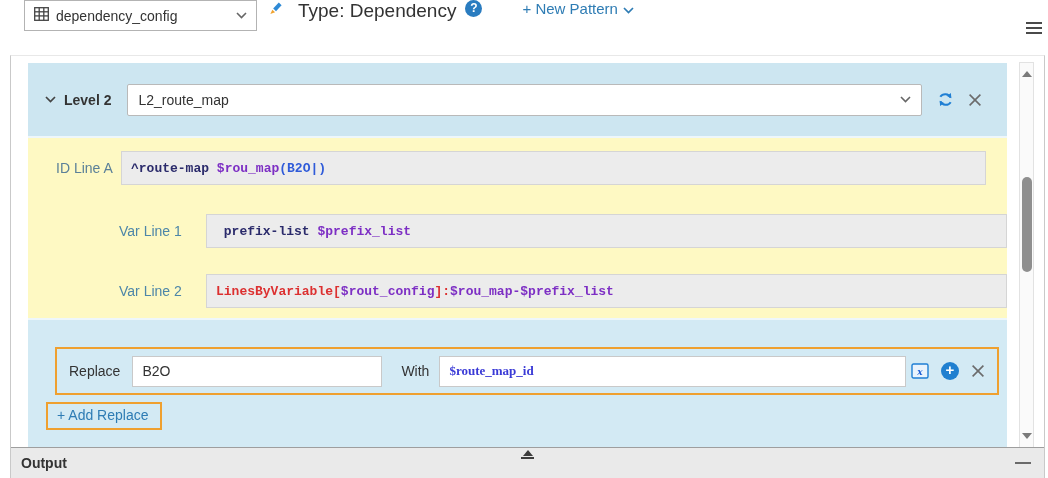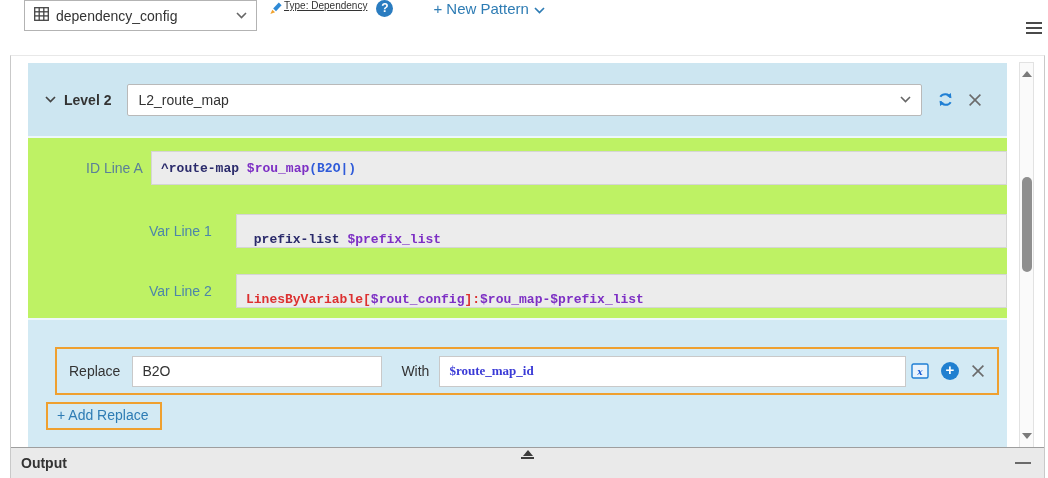--- a/index.html
+++ b/index.html
@@ -10,51 +10,51 @@
     font-family: "Liberation Sans", "DejaVu Sans", sans-serif;
     color: #333;
     overflow: hidden;
   }
 
   
   .topbar { position: absolute; left: 0; top: 0; width: 100%; height: 55px; display: flex; align-items: flex-start; padding-left: 24px; background: #fff; }
   .pattern-select { width: 233px; height: 31px; border: 1px solid #b3b3b3; background: #fff; display: flex; align-items: center; padding: 0 9px; gap: 7px; font-size: 14px; cursor: pointer; }
   .pattern-select .chev { margin-left: auto; display: flex; }
   .pencil { margin-left: 10px; display: flex; cursor: pointer; }
-  .type-label { margin-left: 0; font-size: 10px; text-decoration: underline; }
+  .type-label { margin-left: 14px; font-size: 19px; }
   .help-badge { margin-left: 9px; width: 17px; height: 17px; border-radius: 50%; background: #2a7cc0; color: #fff; font-size: 12px; font-weight: bold; text-align: center; line-height: 17px; cursor: pointer; }
   .new-pattern { margin-left: 40px; color: #2e7cb4; font-size: 15px; display: flex; align-items: center; gap: 5px; cursor: pointer; }
   .hamburger { position: absolute; right: 6px; top: 22px; display: flex; flex-direction: column; gap: 3.5px; cursor: pointer; }
   .hamburger i { display: block; width: 16px; height: 1.6px; background: #4a4a4a; }
 
   
   .panel { position: absolute; left: 10px; top: 55px; width: 1035px; height: 423px; background: #fff; border-left: 1px solid #c9c9c9; border-right: 1px solid #c9c9c9; border-top: 1px solid #e8e8e8; }
 
   
   .card { position: absolute; left: 17px; top: 7px; width: 979px; height: 384px; display: flex; flex-direction: column; }
   .card-header { height: 75px; background: #cde6f1; display: flex; align-items: center; padding-left: 17px; border-bottom: 2px solid #eef7fb; }
   .level-chev { display: flex; cursor: pointer; }
   .level-label { font-weight: bold; font-size: 14px; margin-left: 8px; }
   .level-select { margin-left: 16px; width: 795px; height: 32px; background: #fff; border: 1px solid #b9b9b9; border-radius: 2px; display: flex; align-items: center; padding: 0 10px; font-size: 14px; cursor: pointer; }
   .level-select .chev { margin-left: auto; display: flex; }
   .icon-btn { display: flex; cursor: pointer; }
   .icon-refresh { margin-left: 14px; }
   .icon-close-header { margin-left: 13px; }
 
-  .card-body { flex: 1; background: #bef264; border-bottom: 2px solid #eef7fb; padding-left: 30px; }
+  .card-body { flex: 1; background: #fef9c3; border-bottom: 2px solid #eef7fb; }
   .row { display: flex; align-items: center; }
   .row .flabel { font-size: 14px; }
   .row-id { margin: 13px 0 0 28px; }
   .row-id .flabel { flex: 0 0 65px; color: #5b8098; }
   .row-var .flabel { flex: 0 0 87px; color: #4d86a8; }
   .row-var1 { margin: 29px 0 0 91px; }
   .row-var2 { margin: 26px 0 0 91px; }
   .code-field { height: 34px; background: #ececec; border: 1px solid #d5d5d5; display: flex; align-items: center; padding: 0 9px; font-family: Liberation Mono, monospace; font-size: 13px; font-weight: bold; white-space: pre; overflow: hidden; cursor: text; }
   .w-id { width: 865px; }
-  .w-var { width: 912px; align-items: flex-end; }
+  .w-var { width: 912px; }
   .seg-code { color: #2b2b6b; }
   .seg-variable { color: #7d2fc4; }
   .seg-group { color: #2f5bd9; }
   .seg-function { color: #dc3030; }
 
   
   .replace-section { height: 127px; background: #d3eaf4; position: relative; }
   .replace-box { position: absolute; left: 27px; top: 27px; width: 944px; height: 48px; border: 2px solid #efa02f; display: flex; align-items: center; padding: 0 12px; }
   .replace-label, .with-label { font-size: 14px; color: #333; }
   .replace-input { margin-left: 12px; width: 250px; height: 31px; border: 1px solid #c9c9c9; background: #fff; padding: 0 9px; font-family: "Liberation Sans", "DejaVu Sans", sans-serif; font-size: 14px; color: #333; outline: none; }

